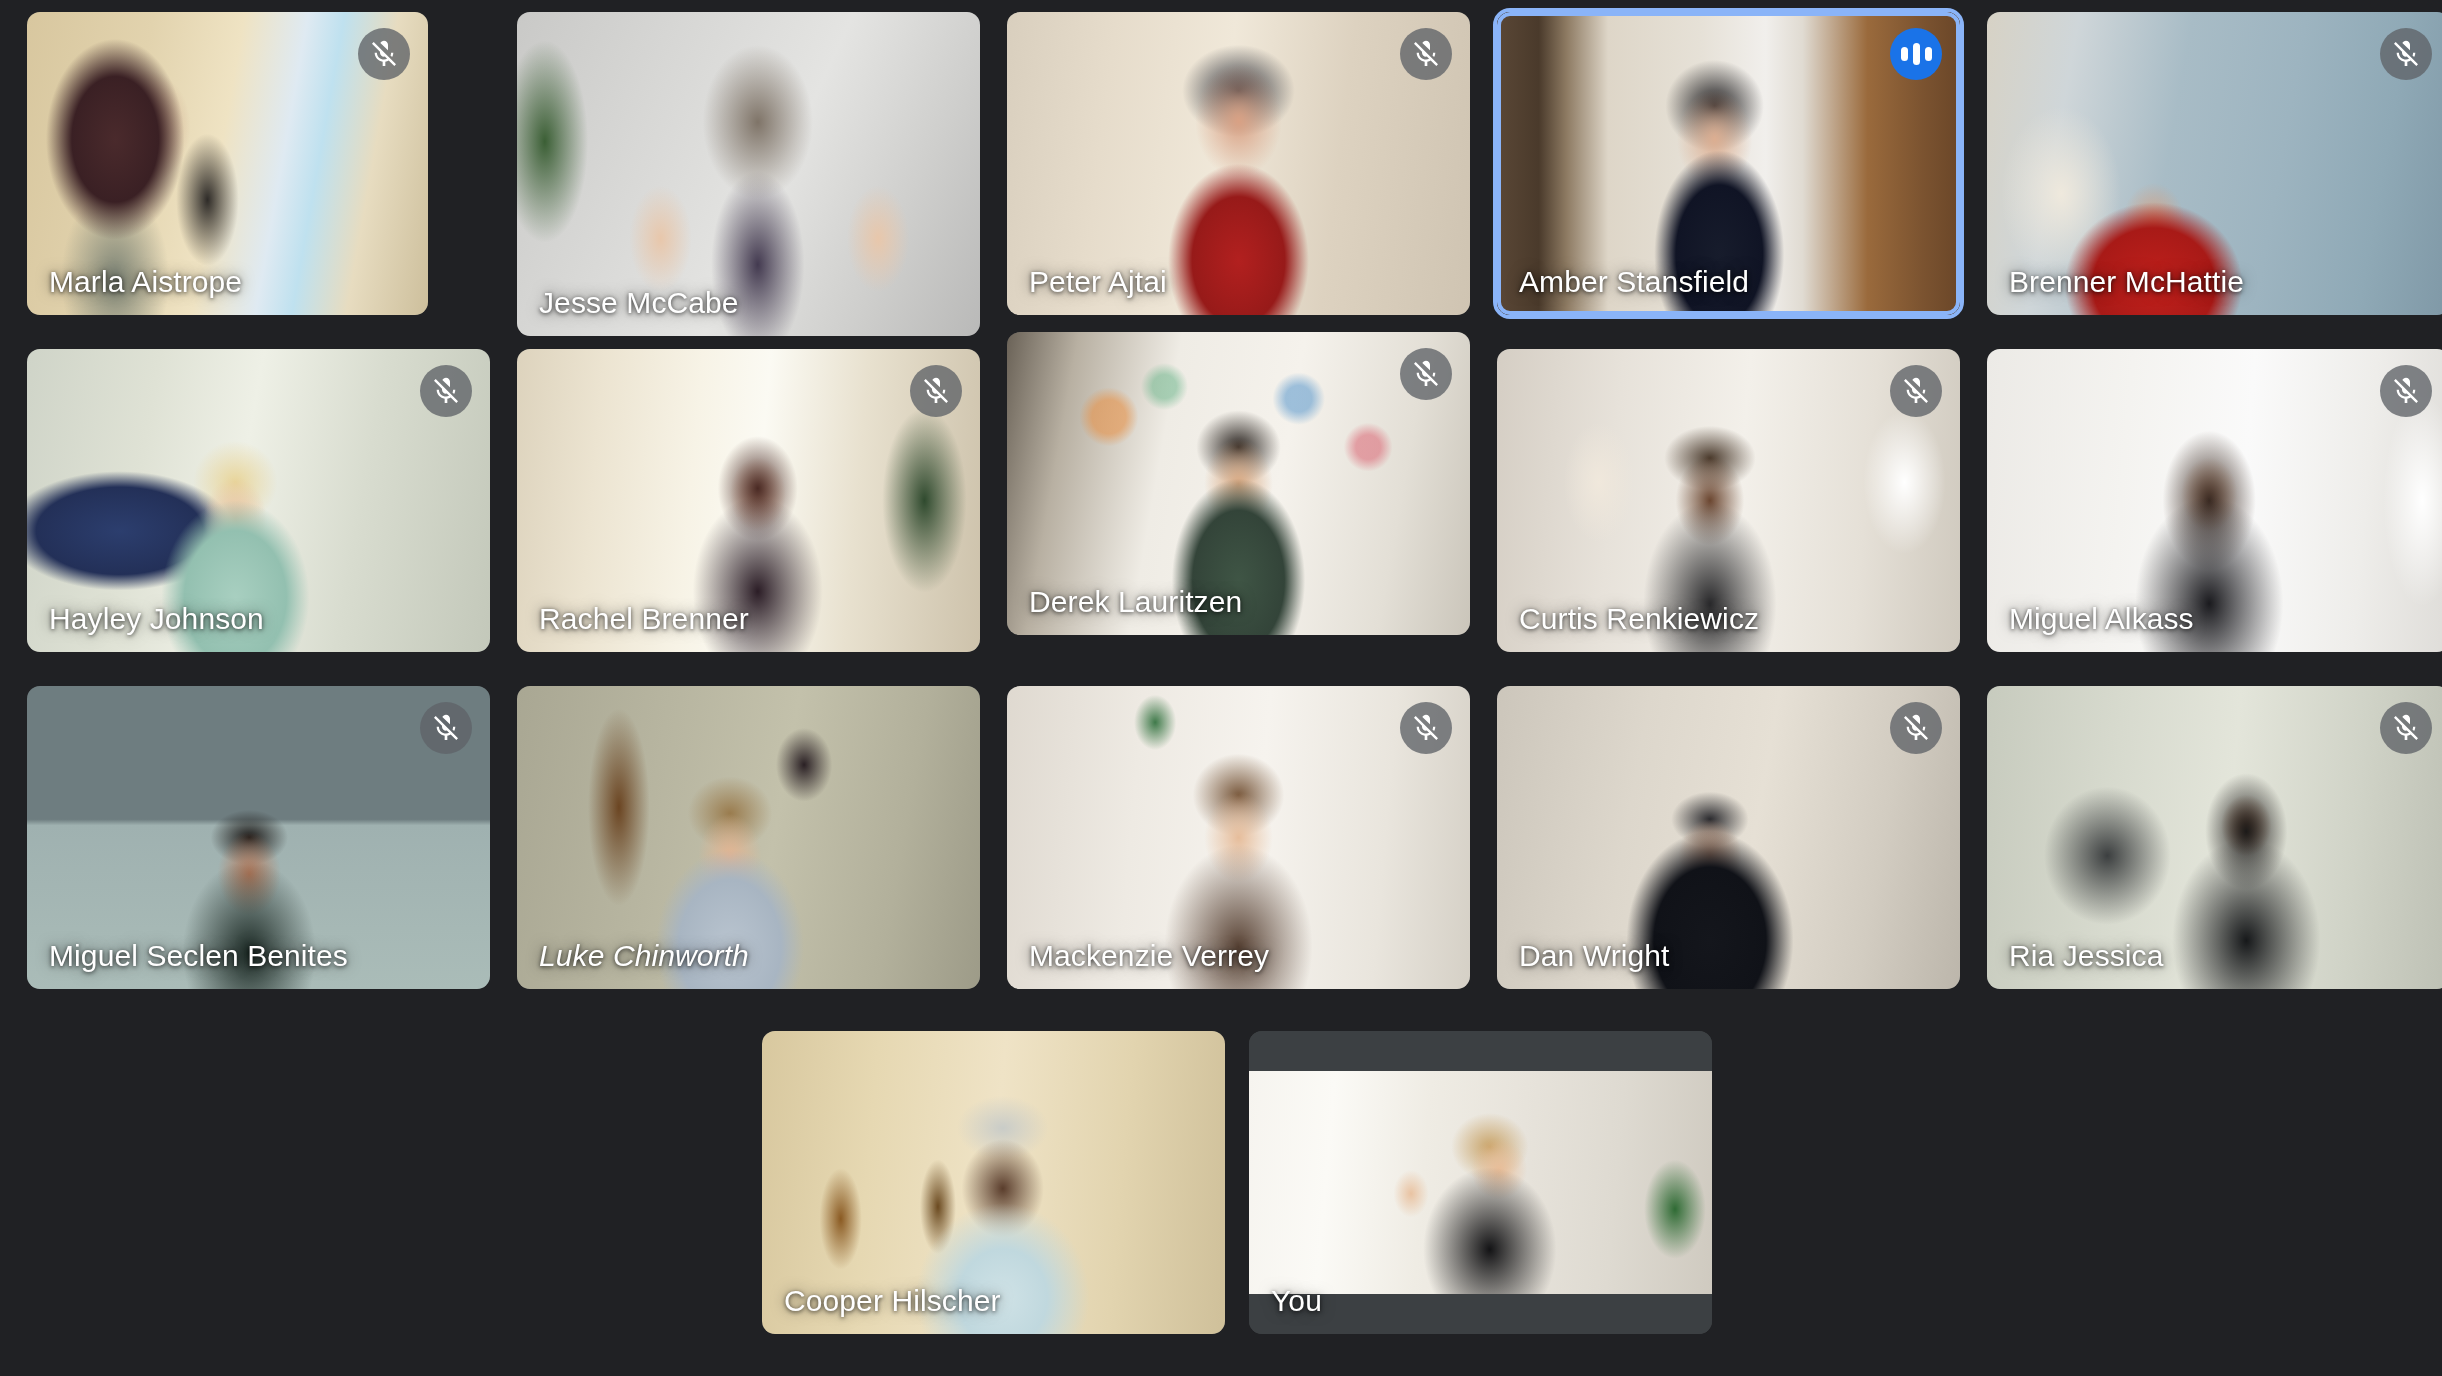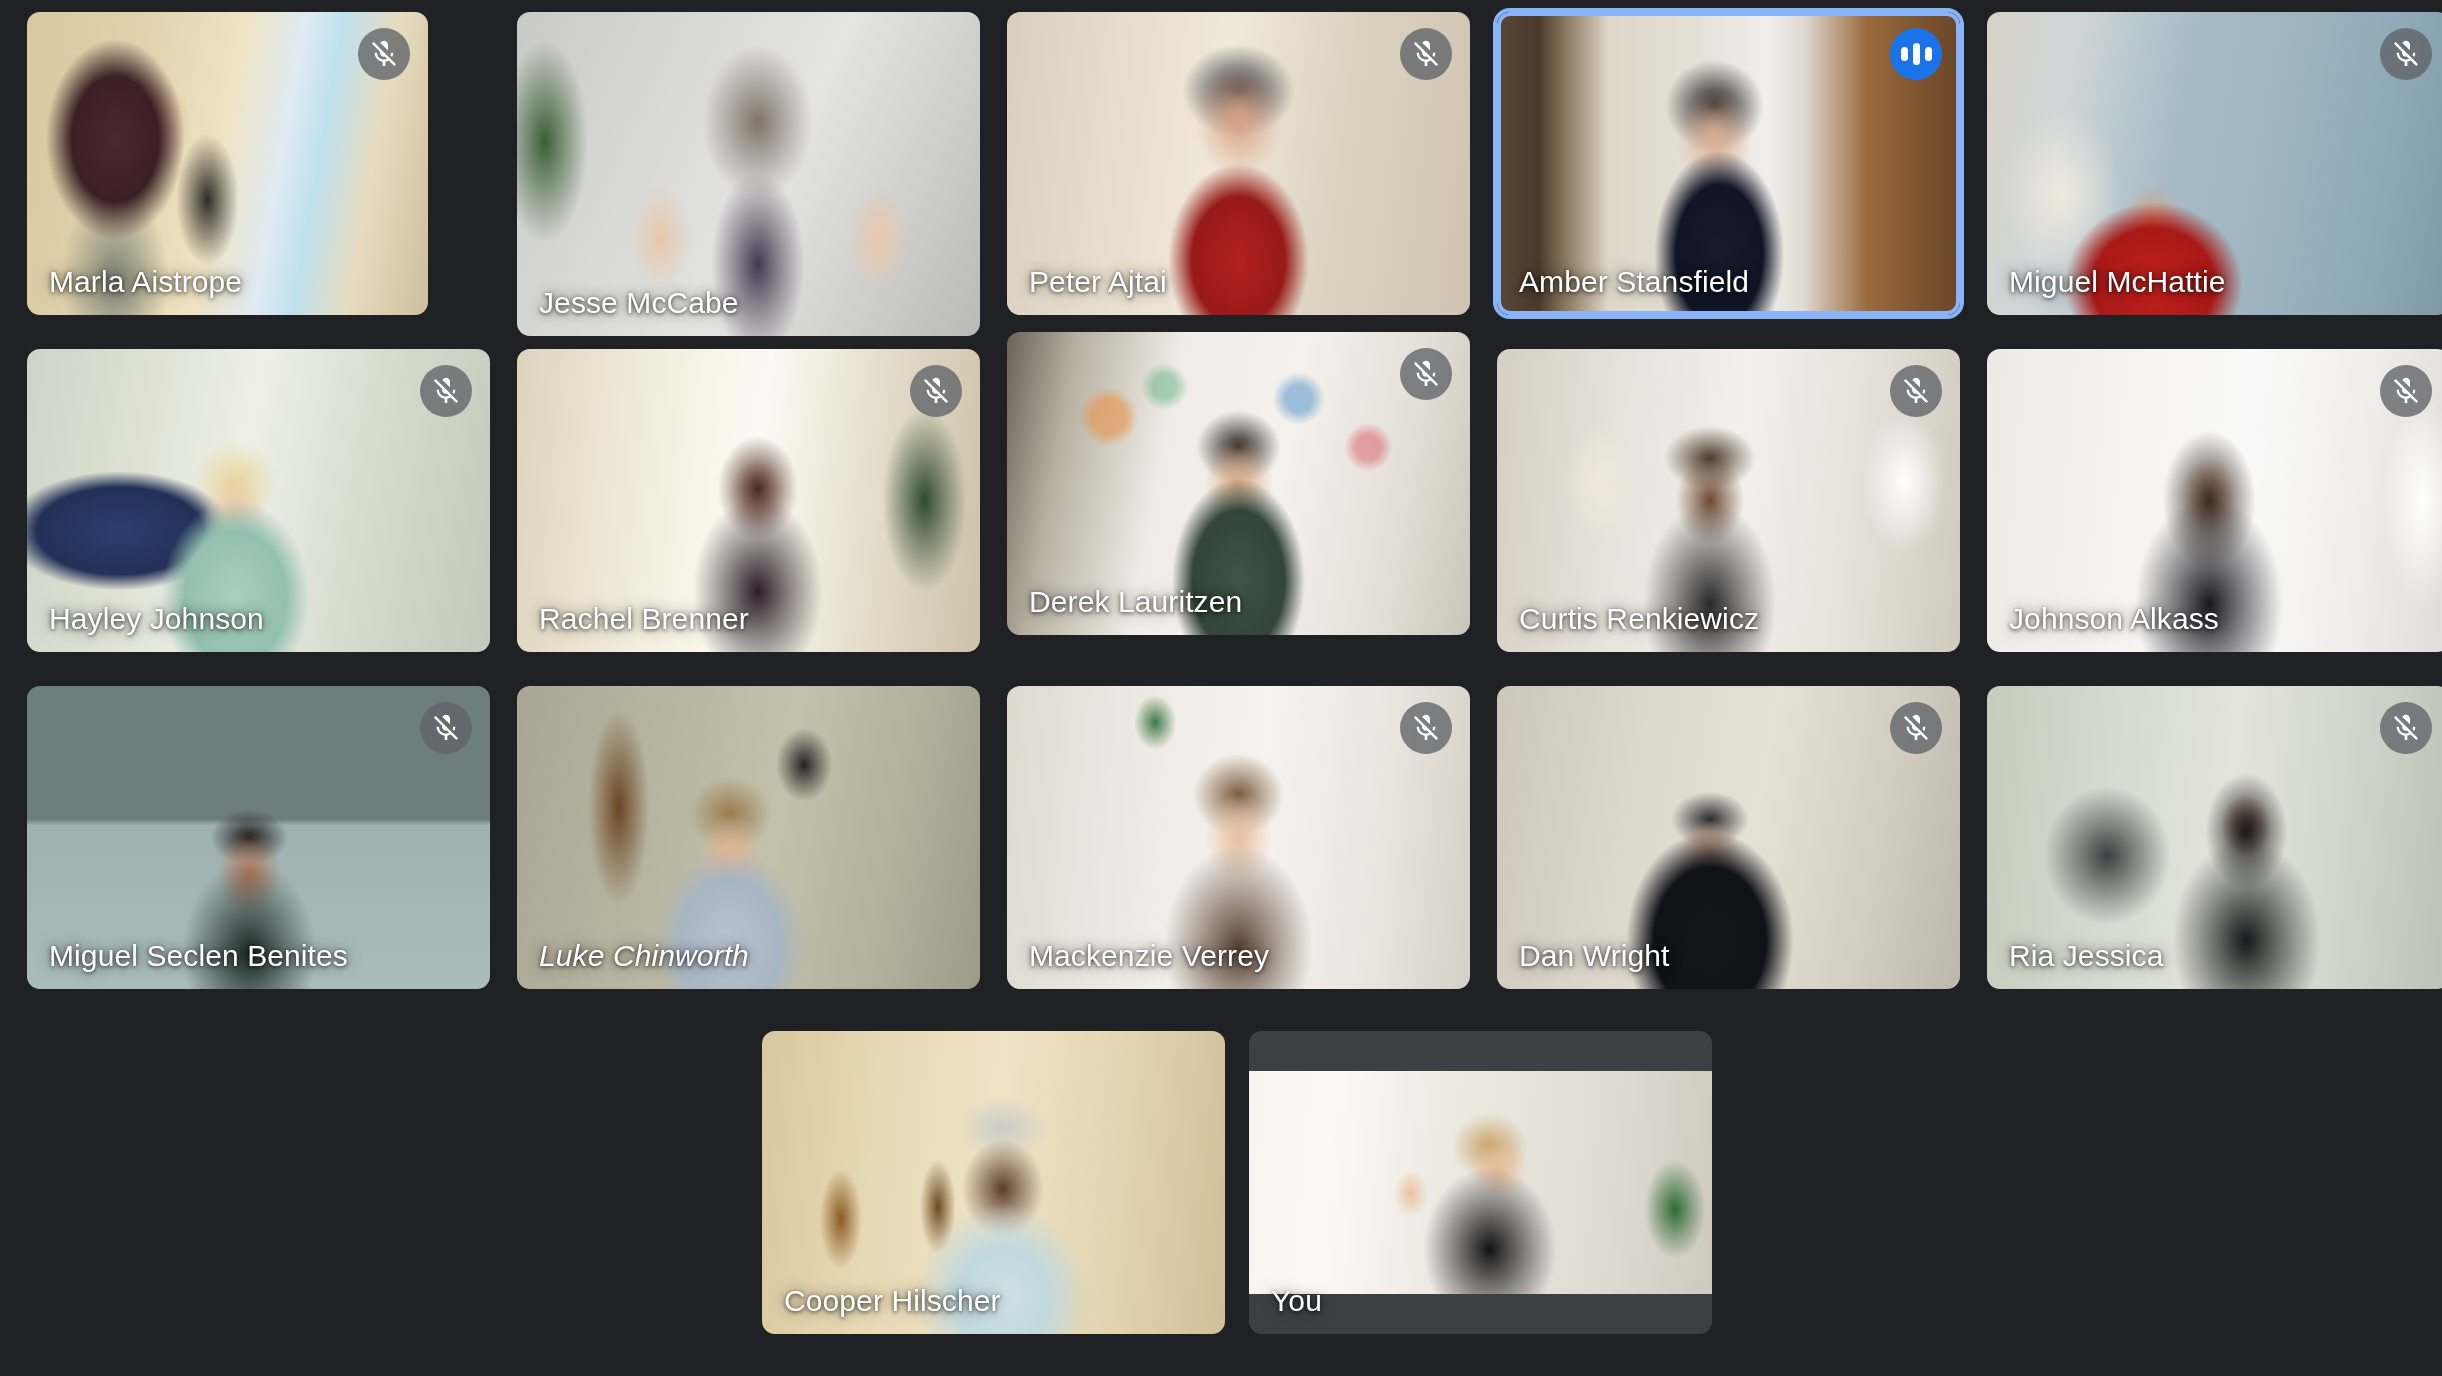--- a/index.html
+++ b/index.html
@@ -288,21 +288,21 @@
       <div class="speakring"></div>
       <div class="name">Amber Stansfield</div>
     </div>
     <div class="tile" style="left: 1987px; top: 12px; width: 463px; height: 303px;">
       <div class="video v-travis"></div>
       <div class="micbadge">
         <svg viewBox="0 0 24 24" aria-hidden="true">
           <path fill="#ffffff" d="M19 11h-1.7c0 .74-.16 1.43-.43 2.05l1.23 1.23c.56-.98.9-2.09.9-3.28zM14.98 11.17c0-.06.02-.11.02-.17V5c0-1.66-1.34-3-3-3-1.23 0-2.28.74-2.75 1.79l5.73 5.38zM4.27 3L3 4.27l6.01 6.01V11c0 1.66 1.33 3 2.99 3 .22 0 .44-.03.65-.08l1.66 1.66c-.71.33-1.5.52-2.31.52-2.76 0-5.3-2.1-5.3-5.1H5c0 3.41 2.72 6.23 6 6.72V21h2v-3.28c.91-.13 1.77-.45 2.54-.9L19.73 21 21 19.73 4.27 3z"></path>
         </svg>
       </div>
-      <div class="name">Miguel McHattie</div>
+      <div class="name">Brenner McHattie</div>
     </div>
     <div class="tile" style="left: 27px; top: 349px; width: 463px; height: 303px;">
       <div class="video v-hayley"></div>
       <div class="micbadge">
         <svg viewBox="0 0 24 24" aria-hidden="true">
           <path fill="#ffffff" d="M19 11h-1.7c0 .74-.16 1.43-.43 2.05l1.23 1.23c.56-.98.9-2.09.9-3.28zM14.98 11.17c0-.06.02-.11.02-.17V5c0-1.66-1.34-3-3-3-1.23 0-2.28.74-2.75 1.79l5.73 5.38zM4.27 3L3 4.27l6.01 6.01V11c0 1.66 1.33 3 2.99 3 .22 0 .44-.03.65-.08l1.66 1.66c-.71.33-1.5.52-2.31.52-2.76 0-5.3-2.1-5.3-5.1H5c0 3.41 2.72 6.23 6 6.72V21h2v-3.28c.91-.13 1.77-.45 2.54-.9L19.73 21 21 19.73 4.27 3z"></path>
         </svg>
       </div>
       <div class="name">Hayley Johnson</div>
     </div>
@@ -333,21 +333,21 @@
       </div>
       <div class="name">Curtis Renkiewicz</div>
     </div>
     <div class="tile" style="left: 1987px; top: 349px; width: 463px; height: 303px;">
       <div class="video v-jessica"></div>
       <div class="micbadge">
         <svg viewBox="0 0 24 24" aria-hidden="true">
           <path fill="#ffffff" d="M19 11h-1.7c0 .74-.16 1.43-.43 2.05l1.23 1.23c.56-.98.9-2.09.9-3.28zM14.98 11.17c0-.06.02-.11.02-.17V5c0-1.66-1.34-3-3-3-1.23 0-2.28.74-2.75 1.79l5.73 5.38zM4.27 3L3 4.27l6.01 6.01V11c0 1.66 1.33 3 2.99 3 .22 0 .44-.03.65-.08l1.66 1.66c-.71.33-1.5.52-2.31.52-2.76 0-5.3-2.1-5.3-5.1H5c0 3.41 2.72 6.23 6 6.72V21h2v-3.28c.91-.13 1.77-.45 2.54-.9L19.73 21 21 19.73 4.27 3z"></path>
         </svg>
       </div>
-      <div class="name">Johnson Alkass</div>
+      <div class="name">Miguel Alkass</div>
     </div>
     <div class="tile" style="left: 27px; top: 686px; width: 463px; height: 303px;">
       <div class="video v-miguel"></div>
       <div class="micbadge">
         <svg viewBox="0 0 24 24" aria-hidden="true">
           <path fill="#ffffff" d="M19 11h-1.7c0 .74-.16 1.43-.43 2.05l1.23 1.23c.56-.98.9-2.09.9-3.28zM14.98 11.17c0-.06.02-.11.02-.17V5c0-1.66-1.34-3-3-3-1.23 0-2.28.74-2.75 1.79l5.73 5.38zM4.27 3L3 4.27l6.01 6.01V11c0 1.66 1.33 3 2.99 3 .22 0 .44-.03.65-.08l1.66 1.66c-.71.33-1.5.52-2.31.52-2.76 0-5.3-2.1-5.3-5.1H5c0 3.41 2.72 6.23 6 6.72V21h2v-3.28c.91-.13 1.77-.45 2.54-.9L19.73 21 21 19.73 4.27 3z"></path>
         </svg>
       </div>
       <div class="name">Miguel Seclen Benites</div>
     </div>

